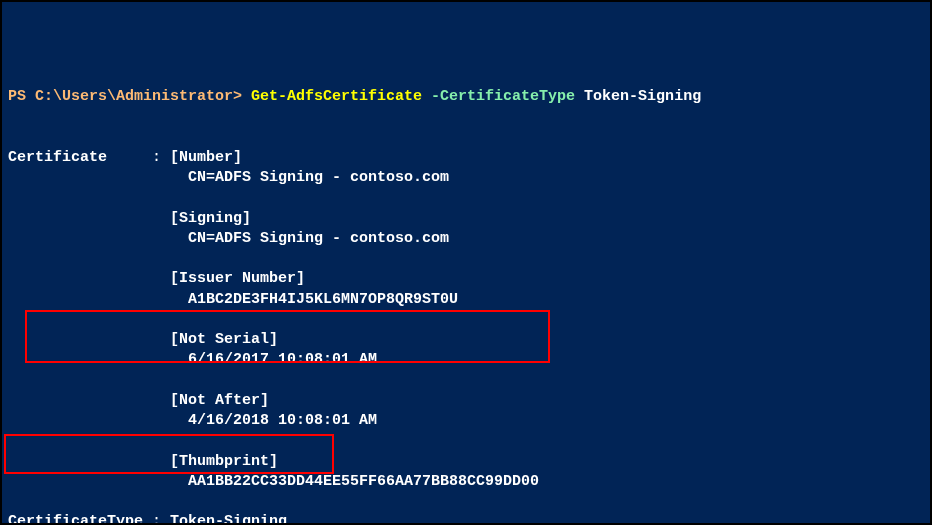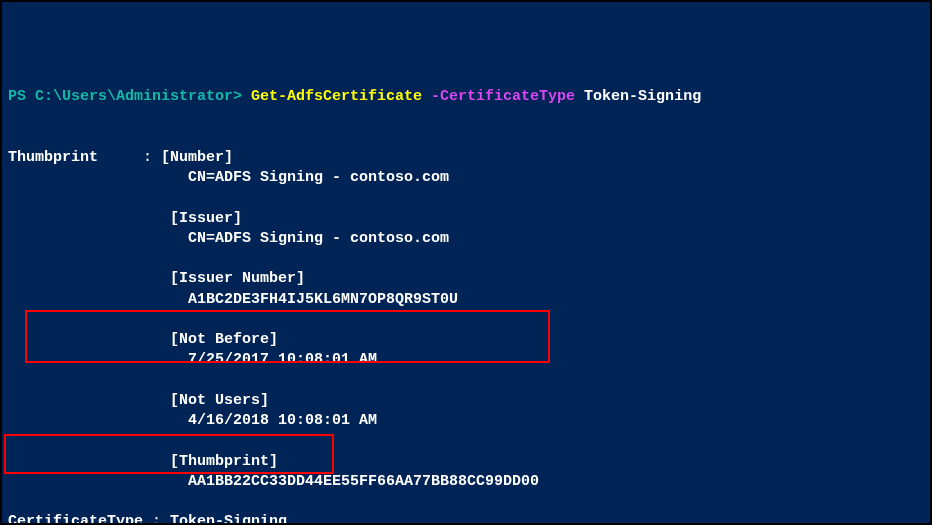--- a/index.html
+++ b/index.html
@@ -14,29 +14,29 @@
       color: #ffffff;
       width: 932px;
       height: 525px;
       padding: 4px 6px;
       border: 2px solid #000;
       position: relative;
       line-height: 1.35;
       white-space: pre;
     }
     .prompt {
-      color: #14b8a6;
+      color: #fdba74;
     }
     .cmdlet {
       color: #ffff00;
       font-weight: bold;
       margin-top: 33px;
     }
     .param {
-      color: #d946ef;
+      color: #86efac;
     }
     .value {
       color: #ffffff;
       font-weight: bold;
     }
     .bold {
       font-weight: bold;
     }
     .highlight-box {
       position: absolute;
@@ -61,33 +61,33 @@
     }
   </style>
 </head>
 <body>
 
 
 
 <span class="command-line"><span class="prompt">PS C:\Users\Administrator&gt; </span><span class="cmdlet">Get-AdfsCertificate</span><span class="param"> -CertificateType</span><span class="value"> Token-Signing</span></span>
 
 
-<span class="bold">Thumbprint</span>     : <span class="bold">[Number]</span>
+<span class="bold">Certificate</span>     : <span class="bold">[Number]</span>
                     <span class="bold">CN=ADFS Signing - contoso.com</span>
 
-                  <span class="bold">[Issuer]</span>
+                  <span class="bold">[Signing]</span>
                     <span class="bold">CN=ADFS Signing - contoso.com</span>
 
                   <span class="bold">[Issuer Number]</span>
                     <span class="bold">A1BC2DE3FH4IJ5KL6MN7OP8QR9ST0U</span>
 
-                  <span class="bold">[Not Before]</span>
-                    <span class="bold">7/25/2017 10:08:01 AM</span>
+                  <span class="bold">[Not Serial]</span>
+                    <span class="bold">6/16/2017 10:08:01 AM</span>
 
-                  <span class="bold">[Not Users]</span>
+                  <span class="bold">[Not After]</span>
                     <span class="bold">4/16/2018 10:08:01 AM</span>
 
                   <span class="bold">[Thumbprint]</span>
                     <span class="bold">AA1BB22CC33DD44EE55FF66AA77BB88CC99DD00</span>
 
 <span class="bold">CertificateType</span> : <span class="bold">Token-Signing</span>
        : 
    : 
        : 
       : 

